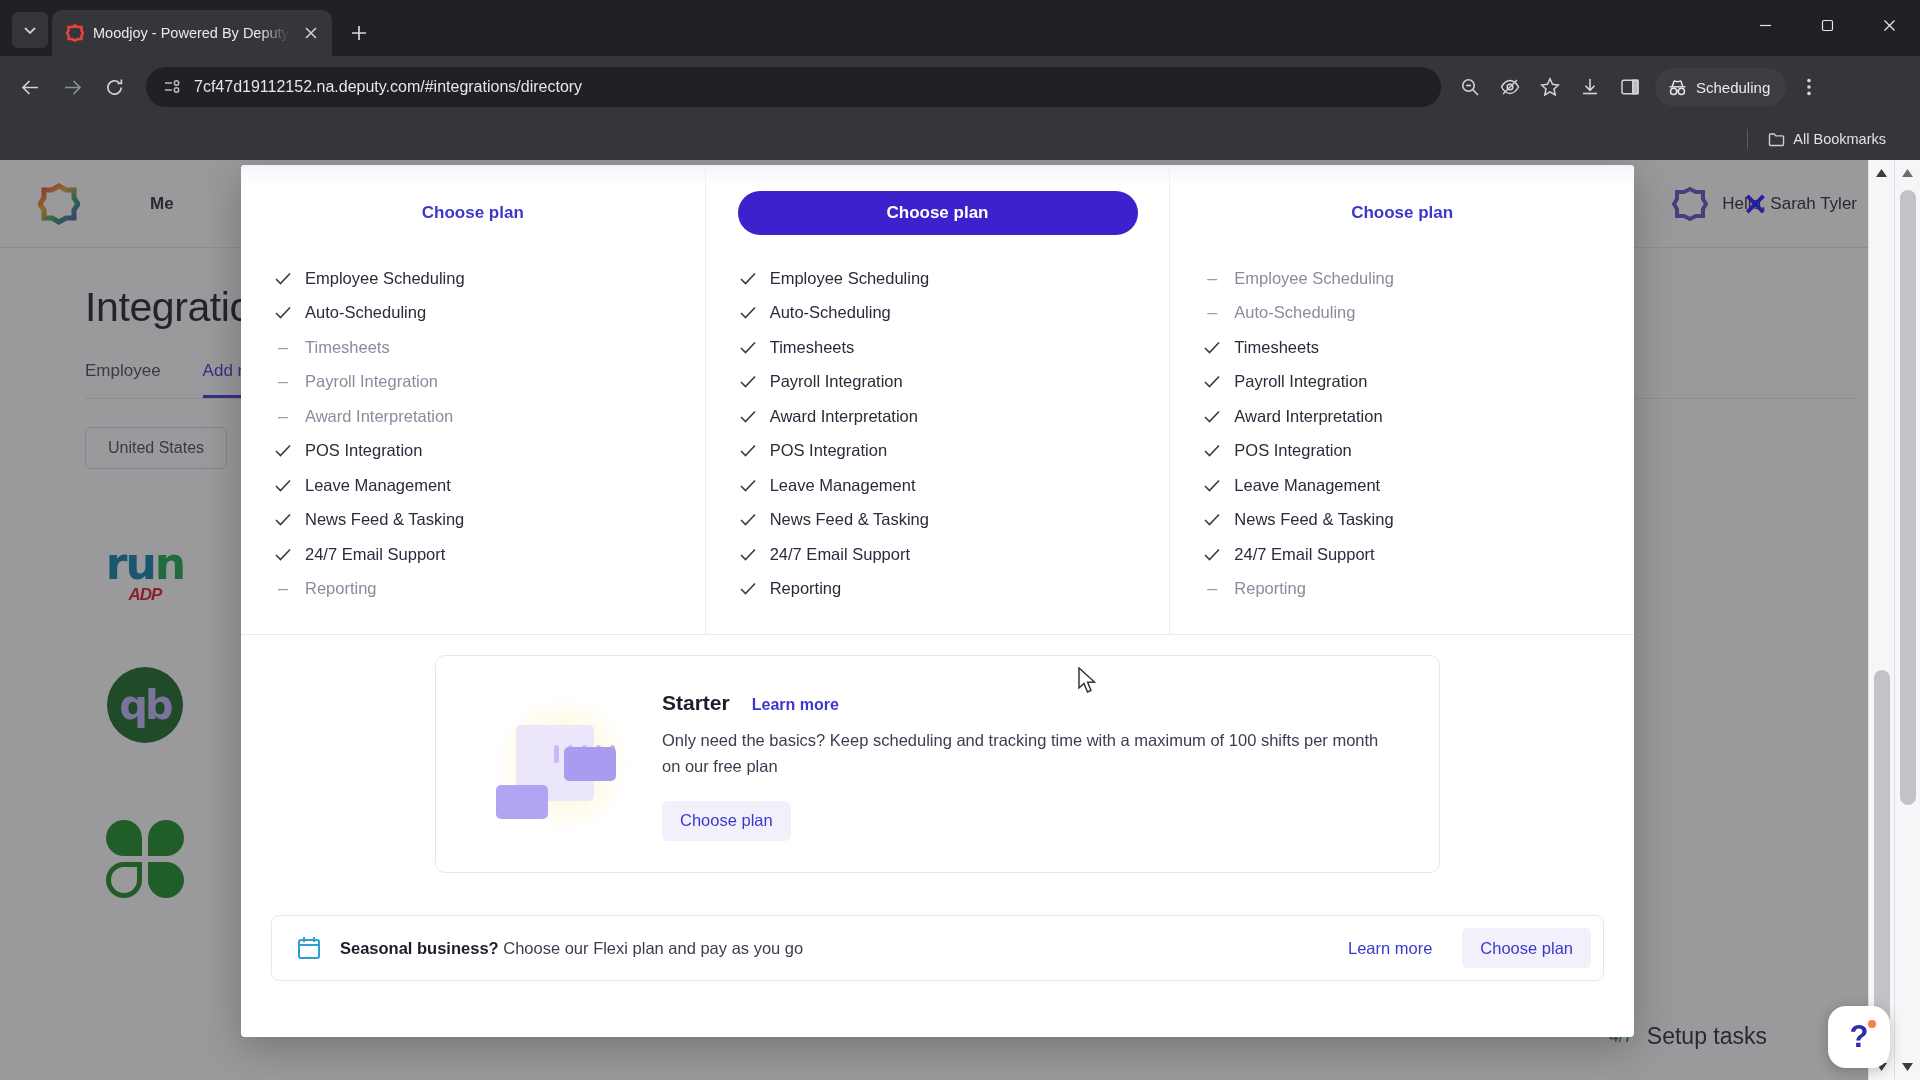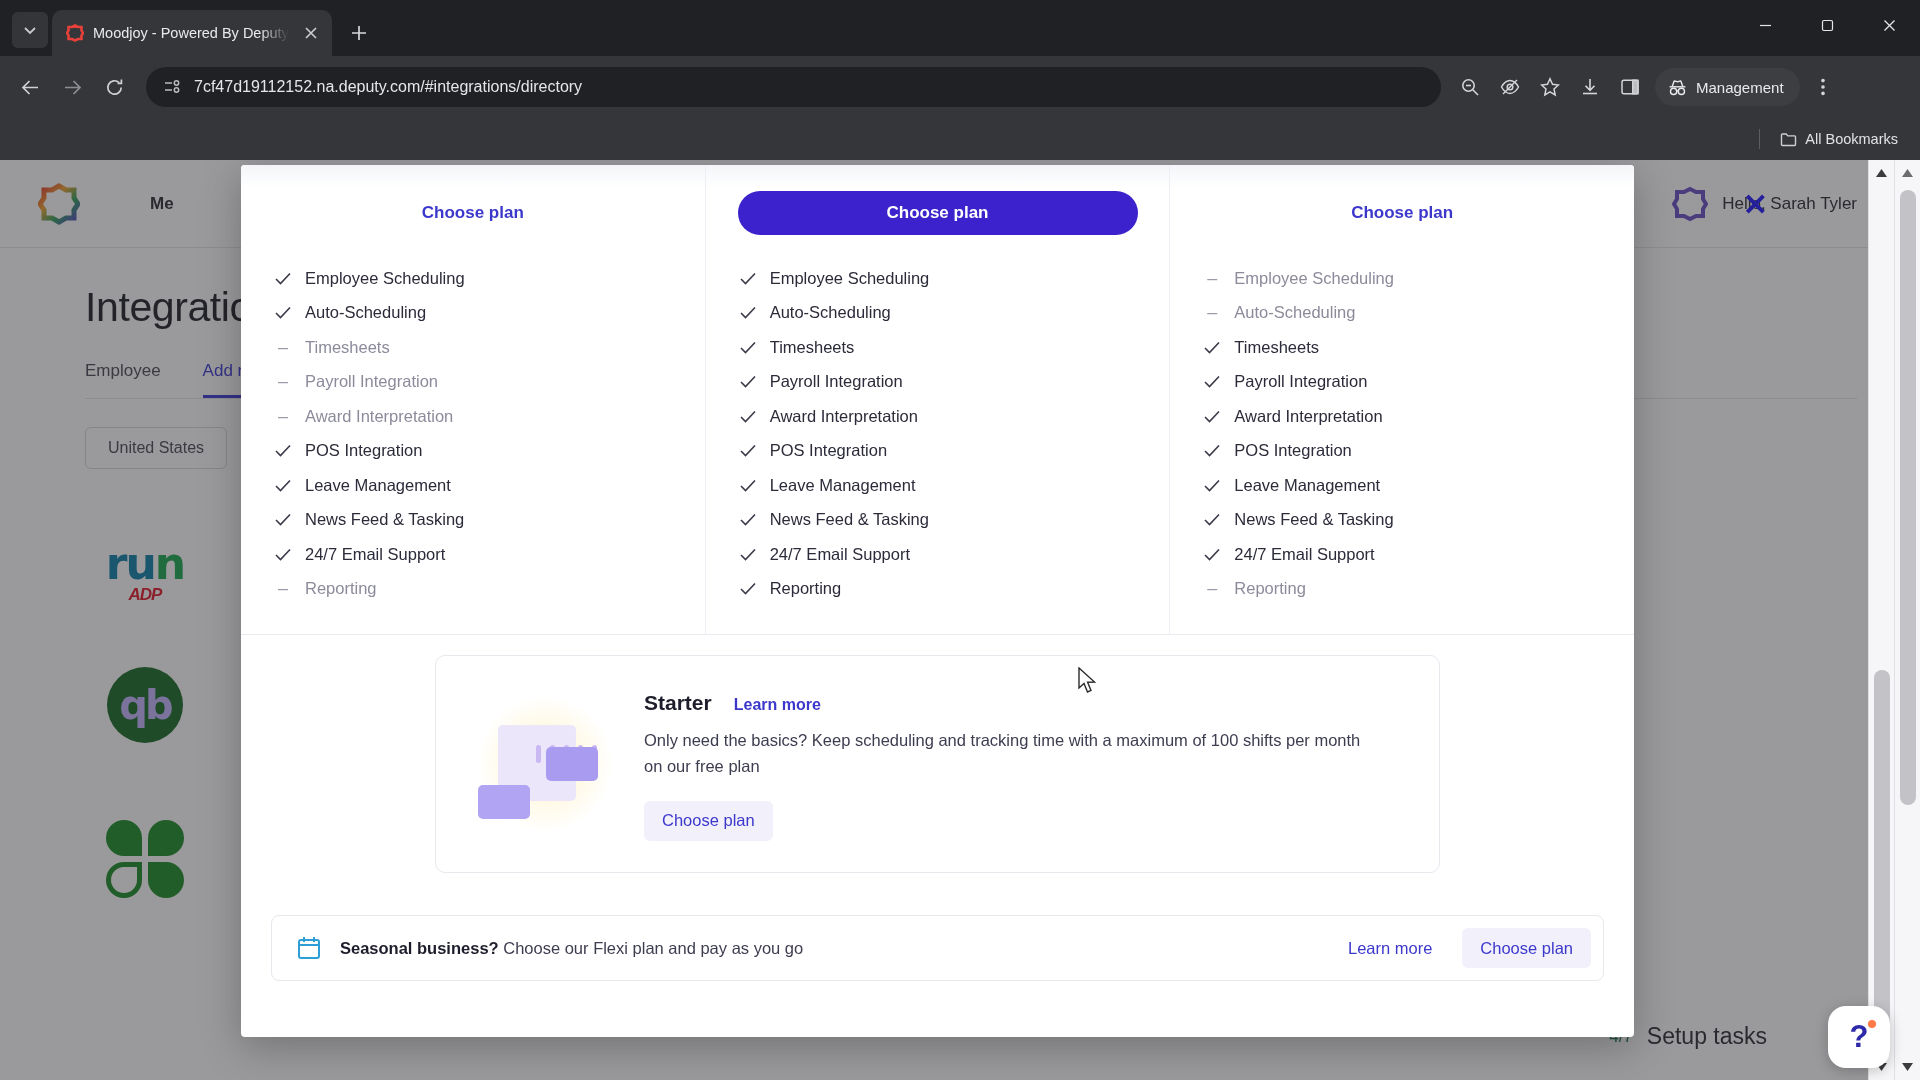--- a/index.html
+++ b/index.html
@@ -89,21 +89,21 @@
     display: flex; align-items: center; gap: 9px; padding: 0 16px 0 13px;
     color: #e8eaed; font-size: 15px; margin-left: 4px;
   }
   .incognito-pill svg { width: 19px; height: 19px; }
   .kebab { width: 38px; height: 38px; display:flex; align-items:center;
     justify-content:center; color: #d3d5d8; margin-left: 2px; }
   .kebab svg { width: 18px; height: 18px; }
 
   .bookmarks-bar {
     height: 42px; background: #35363a; display: flex; align-items: center;
-    justify-content: flex-end; padding-right: 22px; gap: 10px;
+    justify-content: flex-end; padding-right: 34px; gap: 10px;
   }
   .bm-sep { width: 1px; height: 20px; background: #5b5d61; margin-right: 10px; }
   .bm-item { display: flex; align-items: center; gap: 8px;
     color: #e0e2e5; font-size: 14.5px; }
   .bm-item svg { width: 17px; height: 17px; color: #cdcfd2; }
 
   
   .page {
     position: absolute; top: 160px; left: 0;
     width: 1895px; height: 920px; background: #ffffff; overflow: hidden;
@@ -220,21 +220,21 @@
   .feat.off .lbl { color: #8b8b9b; }
   .feat.off .mark { color: #9a9aaa; font-size: 18px; }
   .plan-col-divider {
     position: absolute; bottom: 0; left: 0; right: 0; height: 1px;
     background: #e8eaef;
   }
 
   .starter-card {
     margin: 20px 194px 0; border: 1px solid #e6e8ee; border-radius: 10px;
     height: 218px; display: flex; align-items: center; gap: 24px;
-    padding: 0 34px;
+    padding: 0 52px;
   }
   .starter-illus { width: 150px; flex: 0 0 150px; height: 150px; position: relative; }
   .si-glow { position:absolute; inset:8px; border-radius:50%;
     background: radial-gradient(circle, rgba(255,240,190,.85) 0%, rgba(255,248,225,.45) 55%, rgba(255,255,255,0) 72%); }
   .si-cal { position:absolute; left:28px; top:36px; width:78px; height:76px;
     background:#ece6fb; border-radius:5px; }
   .si-cal2 { position:absolute; left:34px; top:30px; width:66px; height:10px; }
   .si-ring { position:absolute; width:5px; height:18px; background:#c9b8f2;
     border-radius:3px; top:-10px; }
   .si-bar1 { position:absolute; left:76px; top:58px; width:52px; height:34px;
@@ -798,21 +798,21 @@
       </svg>
     </div>
     <div class="incognito-pill">
       <svg viewBox="0 0 19 19" fill="none" stroke="currentColor" stroke-width="1.4">
         <path d="M4.2 8.4 L6 3.6 C6.2 3 6.7 2.8 7.2 3 L9.5 3.8 L11.8 3 C12.3 2.8 12.8 3 13 3.6 L14.8 8.4"></path>
         <path d="M1.6 8.8 H17.4"></path>
         <circle cx="5.6" cy="13.4" r="3.1"></circle>
           <circle cx="13.4" cy="13.4" r="3.1"></circle>
         <path d="M8.7 13 H10.3"></path>
       </svg>
-      <span>Management</span>
+      <span>Scheduling</span>
     </div>
     <div class="kebab">
       <svg viewBox="0 0 18 18" fill="currentColor">
         <circle cx="9" cy="2.6" r="1.8"></circle>
           <circle cx="9" cy="9" r="1.8"></circle>
           <circle cx="9" cy="15.4" r="1.8"></circle>
       </svg>
     </div>
   </div>
 

